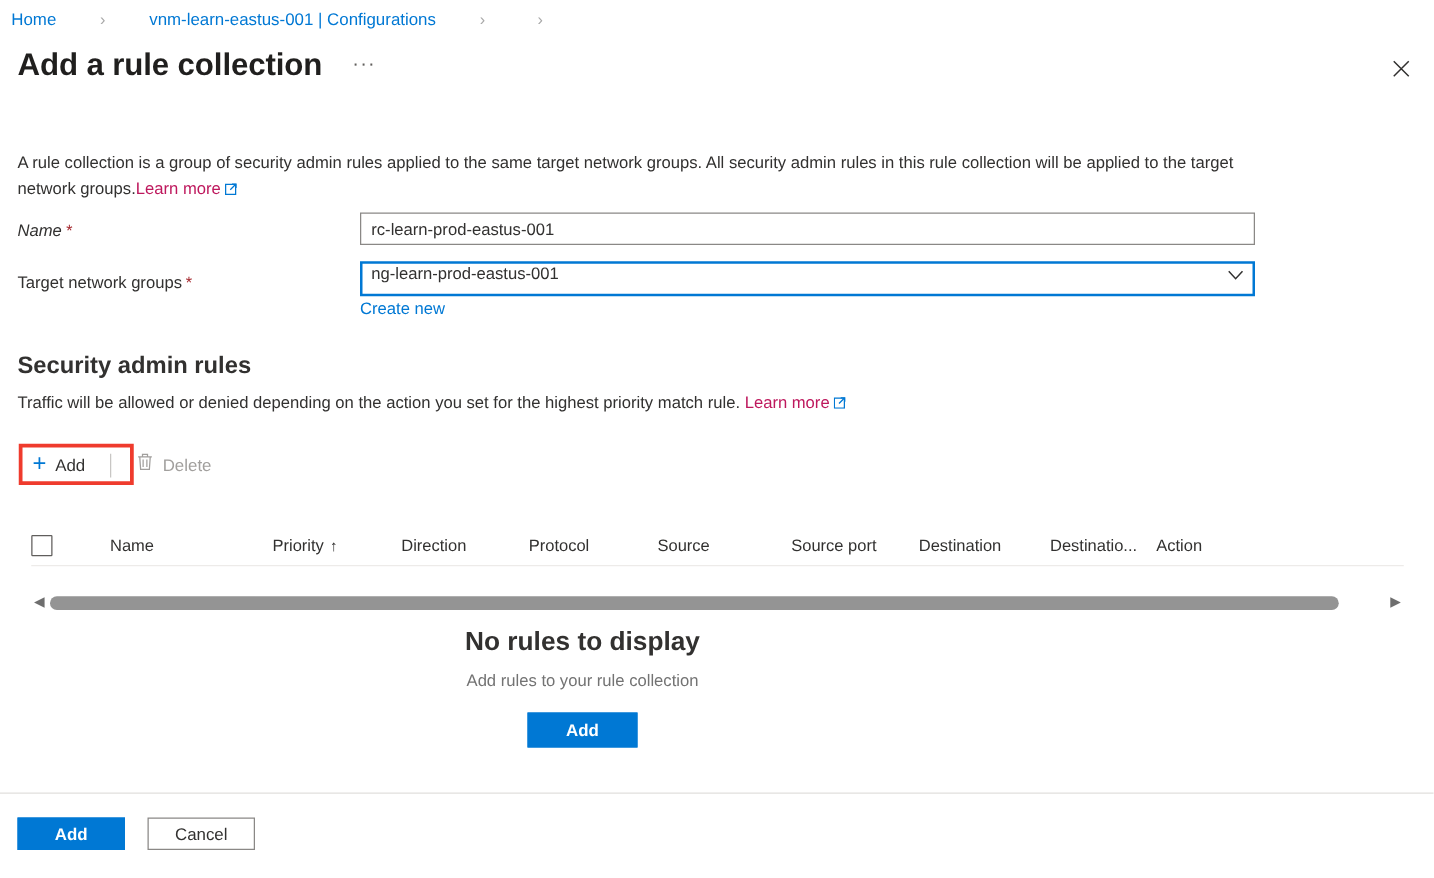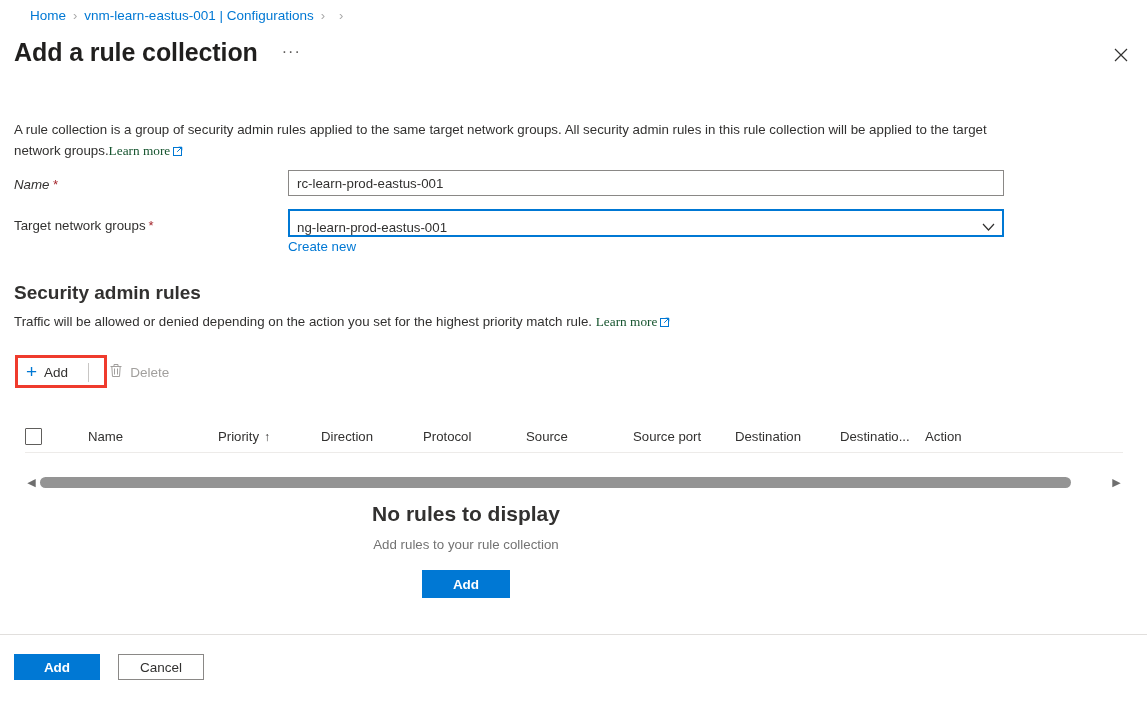--- a/index.html
+++ b/index.html
@@ -8,24 +8,25 @@
     width: 1147px; height: 702px;
     background: #ffffff;
     font-family: "Liberation Sans", sans-serif;
     color: #323130;
     overflow: hidden;
   }
   .page { position: relative; width: 1147px; height: 702px; }
 
   
   .breadcrumb {
-    position: absolute; left: 30px; top: 7px;
+    position: absolute; left: 9px; top: 7px;
     display: flex; 
     font-size: 13.5px; line-height: 18px;
     white-space: nowrap;
+    gap: 28px;
   }
   .crumb { color: #0078d4; cursor: pointer; }
   .crumb-sep {
     color: #a9a9a9; margin: 0 7px; font-size: 13px;
     display: inline-block;
   }
 
   
   .title-row {
     position: absolute; left: 14px; top: 36px;
@@ -46,23 +47,22 @@
     display: flex; align-items: center; justify-content: center;
   }
   .close-btn svg { display: block; }
 
   
   .desc {
     position: absolute; left: 14px; top: 119px; width: 995px;
     font-size: 13.3px; line-height: 21px; color: #323130;
   }
   .inline-link {
-    color: #14532d; cursor: pointer; text-decoration: none;
+    color: #be185d; cursor: pointer; text-decoration: none;
     white-space: nowrap;
-    font-family: Liberation Serif, serif;
   }
   .ext-ico {
     display: inline-block; vertical-align: -1px; margin-left: 3px;
   }
 
   
   .field-label {
     position: absolute; font-size: 13.3px; color: #323130;
     line-height: 18px;
   }
@@ -77,21 +77,21 @@
     border: 1px solid #8a8886; background: #fff;
     font-family: "Liberation Sans", sans-serif;
     font-size: 13.3px; color: #323130;
     padding: 0 8px; outline: none;
   }
 
   .tng-select {
     position: absolute; left: 288px; top: 209px;
     width: 716px; height: 28px;
     border: 2px solid #0078d4; background: #fff;
-    display: flex; align-items: flex-end;
+    display: flex; align-items: flex-start;
     padding: 0 7px; cursor: pointer;
   }
   .tng-value {
     font-size: 13.3px; color: #323130; flex: 1;
     white-space: nowrap; overflow: hidden;
   }
   .chev { color: #323130; display: block; }
 
   .create-new {
     position: absolute; left: 288px; top: 239px;

